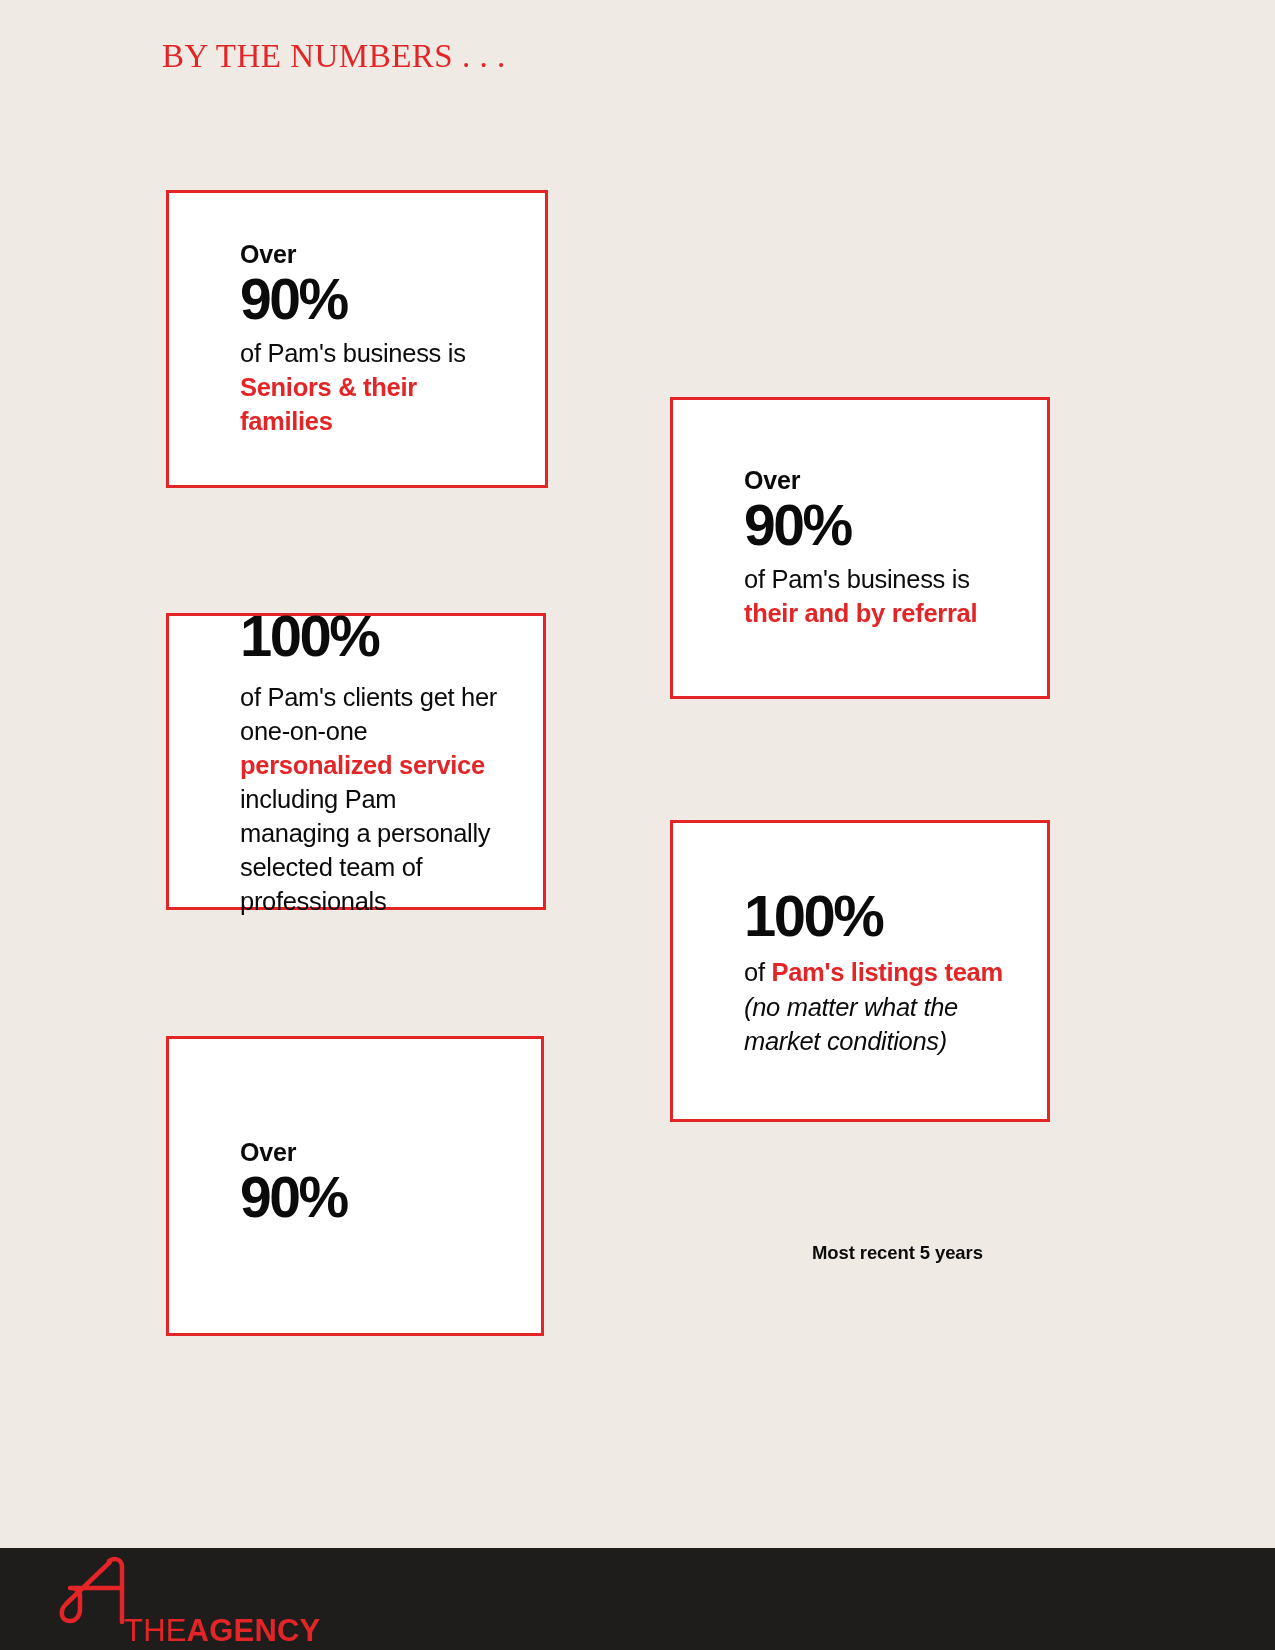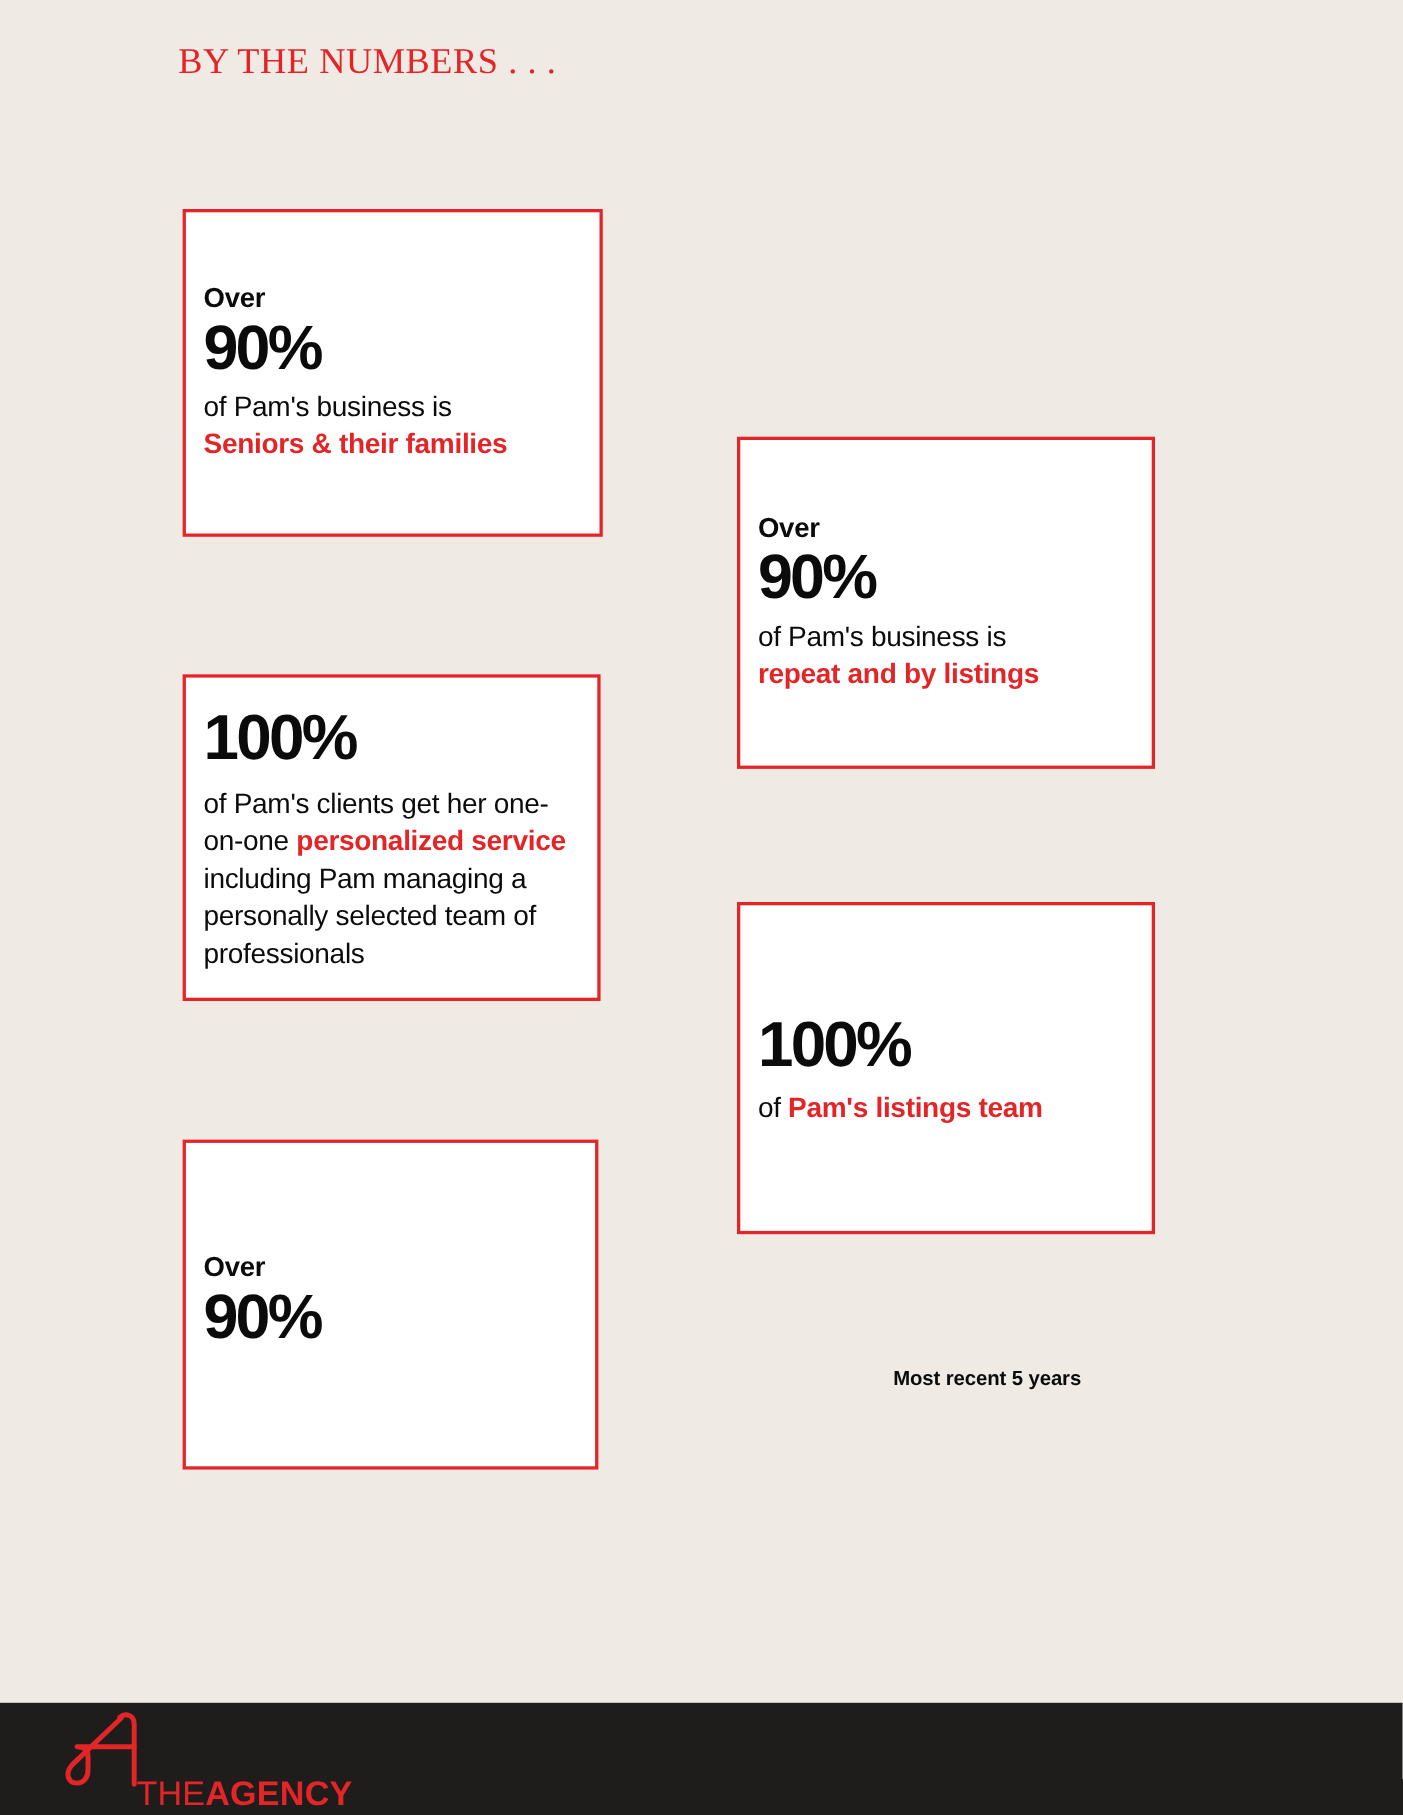--- a/index.html
+++ b/index.html
@@ -39,21 +39,22 @@
   .stat-card {
     position: absolute;
     background: #FFFFFF;
     border: 3px solid #E32528;
     box-sizing: border-box;
     display: flex;
     flex-direction: column;
     justify-content: center;
   }
   .stat-inner {
-    padding: 0 16px;
+    padding: 0 36px;
+    margin-left: 35px;
   }
 
   .stat-over {
     font-size: 25px;
     font-weight: 700;
     color: #0B0B0B;
     line-height: 1.12;
     letter-spacing: -0.2px;
   }
   .stat-number {
@@ -155,36 +156,36 @@
       </div>
     </div>
   </div>
 
   <div class="stat-card" id="card-repeat">
     <div class="stat-inner">
       <div class="stat-over">Over</div>
       <div class="stat-number">90%</div>
       <div class="stat-desc">
         <span>of Pam's business is</span><br>
-        <span class="hl">repeat and by listings</span>
+        <span class="hl">their and by referral</span>
       </div>
     </div>
   </div>
 
   <div class="stat-card" id="card-personalized">
     <div class="stat-inner">
       <div class="stat-number big">100%</div>
       <div class="stat-desc"><span>of Pam's clients get her one-on-one </span><span class="hl">personalized service</span><span> including Pam managing a personally selected team of professionals</span></div>
     </div>
   </div>
 
   <div class="stat-card" id="card-listings-sell">
     <div class="stat-inner">
       <div class="stat-number big">100%</div>
-      <div class="stat-desc"><span>of </span><span class="hl">Pam's listings team</span><br></div>
+      <div class="stat-desc"><span>of </span><span class="hl">Pam's listings team</span><br><span class="ital">(no matter what the market conditions)</span></div>
     </div>
   </div>
 
   <div class="stat-card" id="card-transactions">
     <div class="stat-inner">
       <div class="stat-over">Over</div>
       <div class="stat-number">90%</div>
     </div>
   </div>
 

